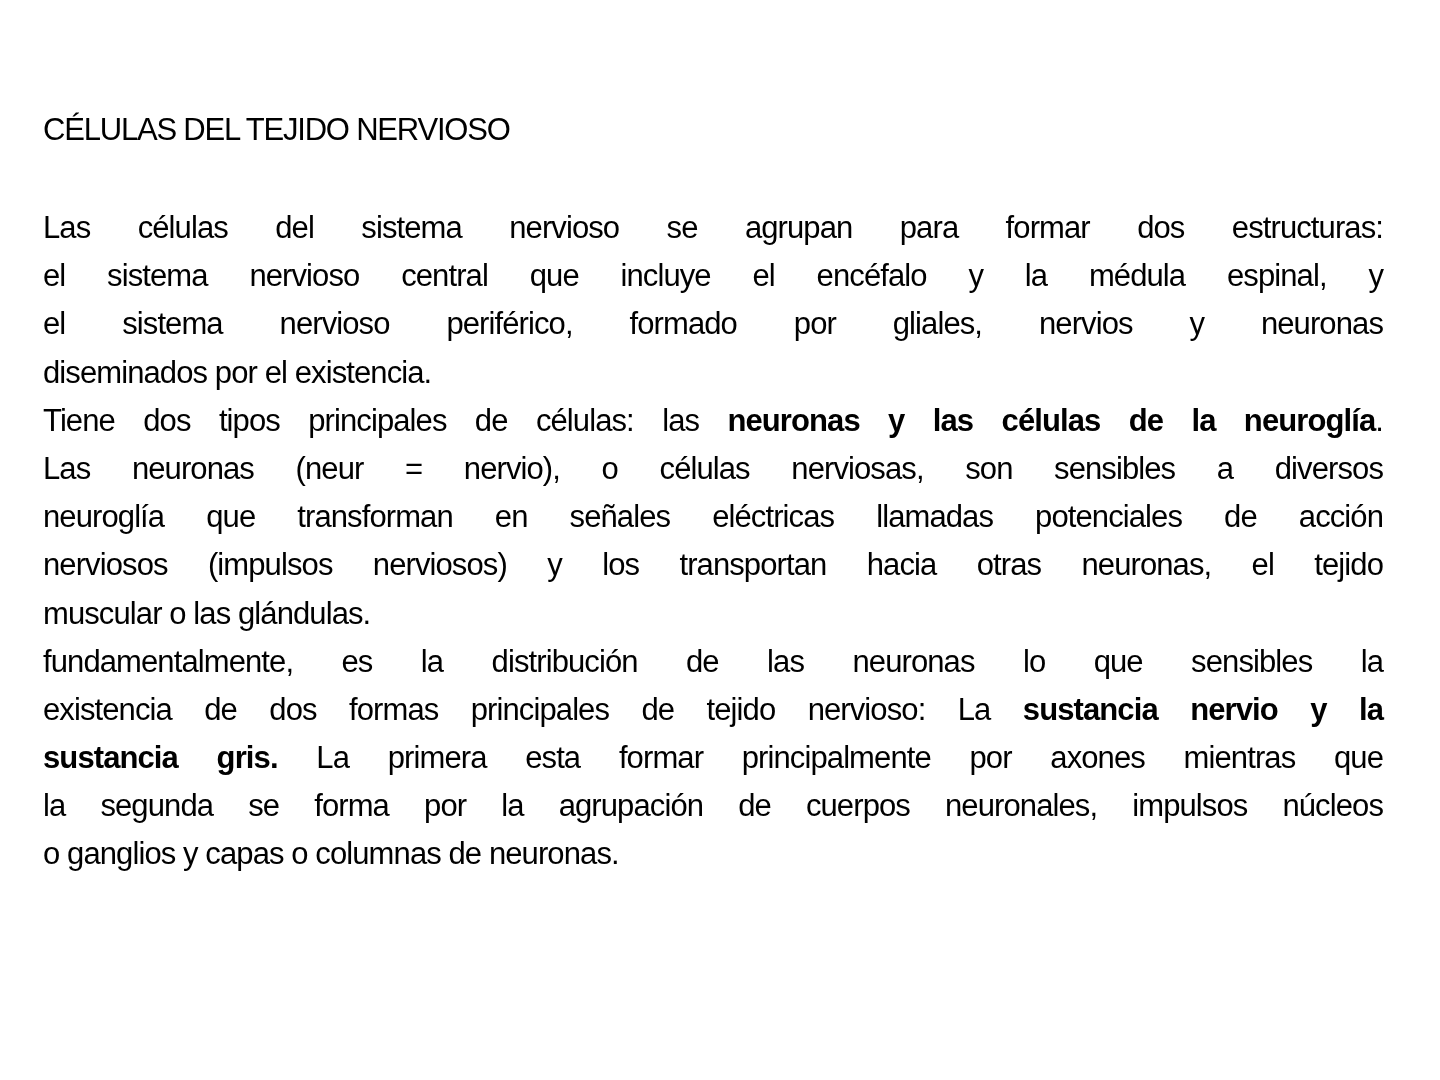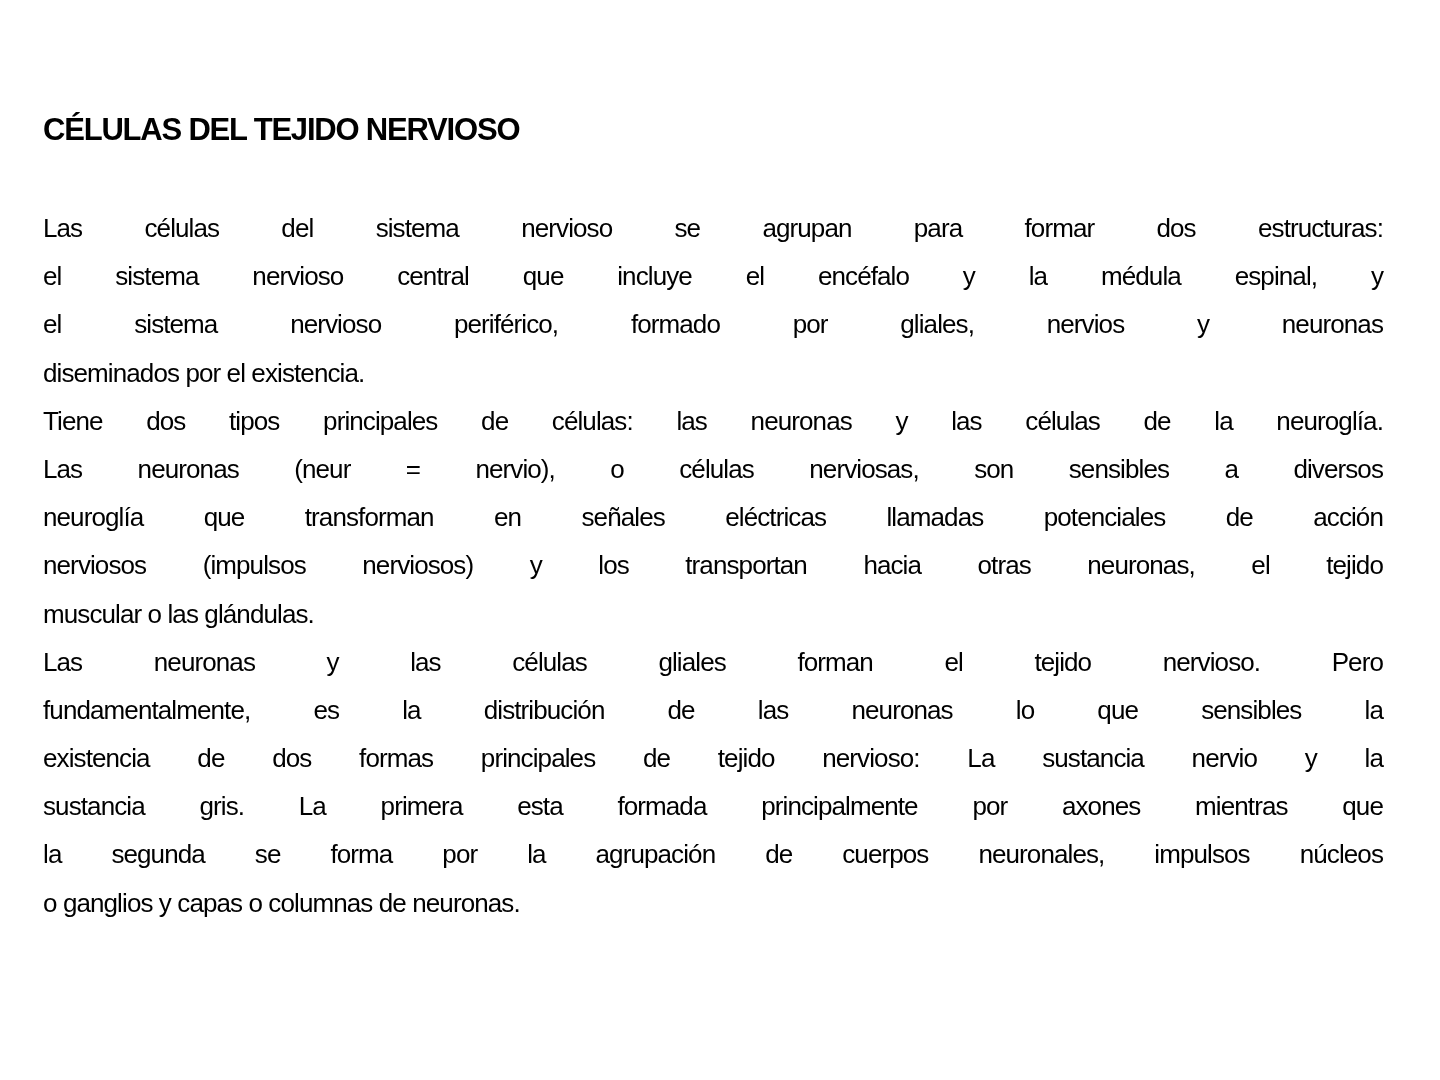--- a/index.html
+++ b/index.html
@@ -18,45 +18,45 @@
     .slide {
       position: absolute;
       left: 43px;
       top: 108px;
       width: 1340px;
     }
     .title {
       font-size: 31px;
       line-height: 44px;
       margin: 0 0 52px 0;
-      font-weight: bold;
+      font-weight: normal;
       letter-spacing: -1.2px;
       white-space: nowrap;
     }
     .para {
-      font-size: 26px;
+      font-size: 31px;
       line-height: 48.2px;
       margin: 0;
       text-align: justify;
       text-align-last: left;
       letter-spacing: -0.9px;
       word-spacing: 0px;
     }
     .line {
       display: block;
       text-align: justify;
       text-align-last: justify;
       height: 48.2px;
       white-space: nowrap;
     }
     .line.last {
       text-align-last: left;
     }
     b {
-      font-weight: normal;
+      font-weight: bold;
     }
   </style>
 </head>
 <body>
 
 <div class="slide">
   <div class="title">CÉLULAS DEL TEJIDO NERVIOSO</div>
 
   <div class="para">
     <span class="line">Las células del sistema nervioso se agrupan para formar dos estructuras:</span>
@@ -70,20 +70,19 @@
   </div>
 
   <div class="para">
     <span class="line">Las neuronas (neur = nervio), o células nerviosas, son sensibles a diversos</span>
     <span class="line">neuroglía que transforman en señales eléctricas llamadas potenciales de acción</span>
     <span class="line">nerviosos (impulsos nerviosos) y los transportan hacia otras neuronas, el tejido</span>
     <span class="line last">muscular o las glándulas.</span>
   </div>
 
   <div class="para">
-    <span class="line">Las neuronas y las células gliales forman el tejido nervioso. Pero</span>
     <span class="line">fundamentalmente, es la distribución de las neuronas lo que sensibles la</span>
     <span class="line"><span>existencia de dos formas principales de tejido nervioso: La </span><b>sustancia nervio y la</b></span>
-    <span class="line"><b>sustancia gris.</b><span> La primera esta formada principalmente por axones mientras que</span></span>
+    <span class="line"><b>sustancia gris.</b><span> La primera esta formar principalmente por axones mientras que</span></span>
     <span class="line">la segunda se forma por la agrupación de cuerpos neuronales, impulsos núcleos</span>
     <span class="line last">o ganglios y capas o columnas de neuronas.</span>
   </div>
 </div>
 
 </body></html>

